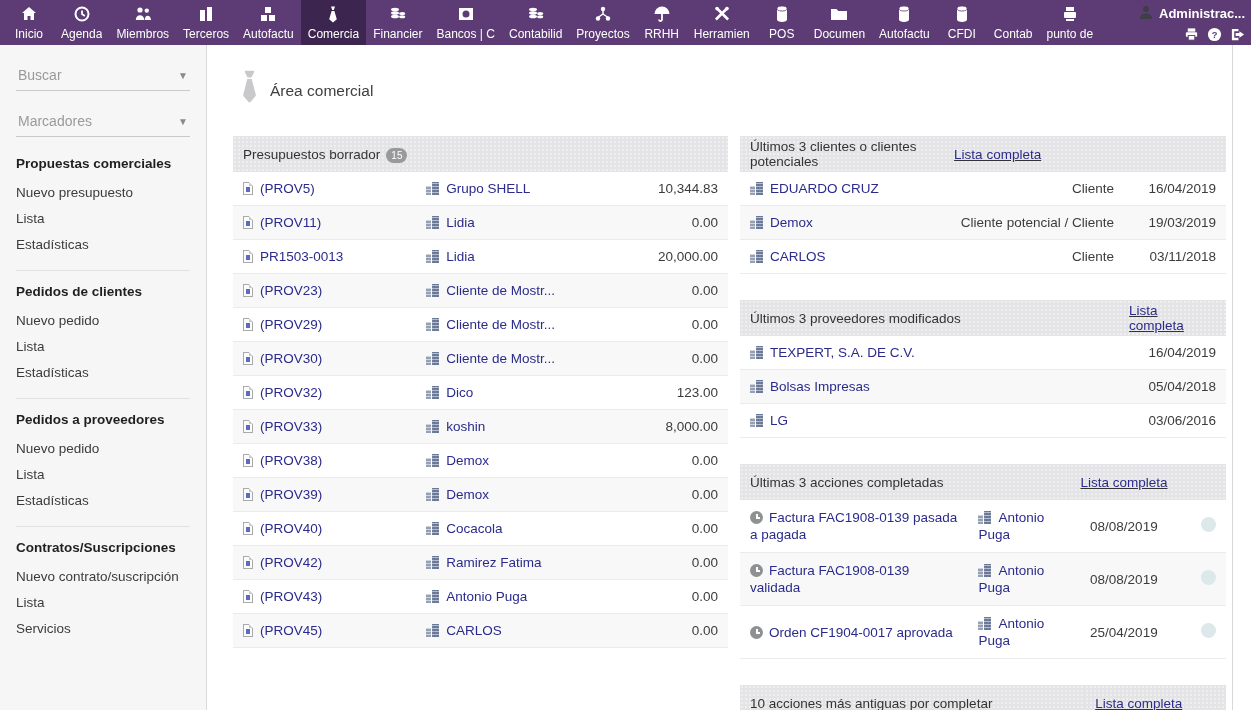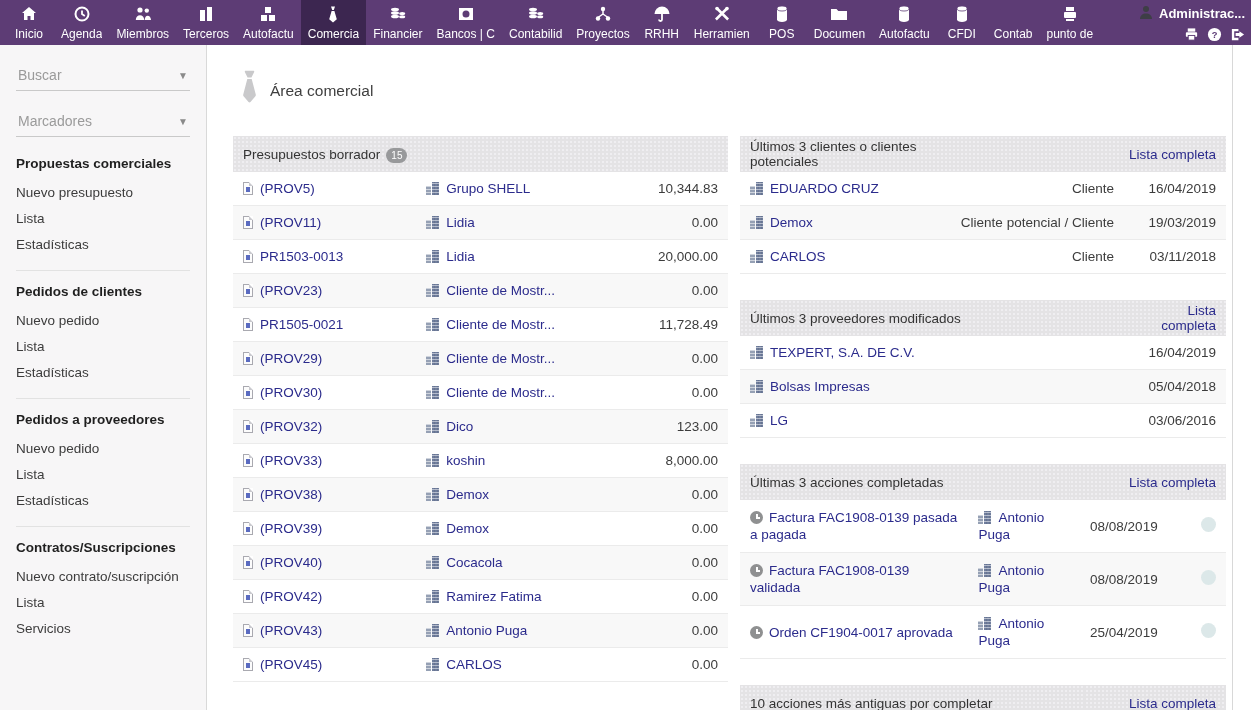--- a/index.html
+++ b/index.html
@@ -42,21 +42,21 @@
   .page-title { font-size:15.5px; color:#3f3f3f; }
 
   
   .cols { display:flex; gap:12px; align-items:flex-start; }
   .col-left { width:495px; flex-shrink:0; }
   .col-right { width:486px; flex-shrink:0; }
   table { width:100%; border-collapse:collapse; font-size:13.5px; }
   .thbar th { background-color:#e4e3e5;
     background-image:radial-gradient(#efeef1 1px, transparent 1.2px); background-size:4px 4px;
     height:36px; padding:0 10px; font-weight:normal; color:#333; text-align:left; font-size:13.5px; }
-  .thbar th.right { text-align:right; }
+  .thbar th.right { text-align:left;text-decoration:underline; }
   td { padding:9px 10px; border-bottom:1px solid #ebebeb; color:#3c3c3c; vertical-align:middle; }
   tbody tr:nth-child(even) { background:#f8f8f8; }
   .num, .date { text-align:right; white-space:nowrap;margin-top:20px; }
   a.lnk { color:#2b2b8c; text-decoration:none; cursor:pointer; }
   .badge { background:#98999b; color:#fff; border-radius:10px; font-size:10px; padding:2px 5px; margin-left:6px; }
   .box { margin-bottom:26px; }
 
   
   .ic-doc { display:inline-block; width:10px; height:13px; background:#fcfcfc; border:1px solid #a9a9b0;
     position:relative; vertical-align:-2px; margin-right:7px; }
@@ -357,25 +357,20 @@
                 <td><span class="ic-doc"></span><a class="lnk">PR1503-0013</a></td>
                 <td><span class="ic-bldg"></span><a class="lnk">Lidia</a></td>
                 <td class="num">20,000.00</td>
               </tr>
             <tr>
                 <td><span class="ic-doc"></span><a class="lnk">(PROV23)</a></td>
                 <td><span class="ic-bldg"></span><a class="lnk">Cliente de Mostr...</a></td>
                 <td class="num">0.00</td>
               </tr>
             <tr>
-                <td><span class="ic-doc"></span><a class="lnk">PR1505-0021</a></td>
-                <td><span class="ic-bldg"></span><a class="lnk">Cliente de Mostr...</a></td>
-                <td class="num">11,728.49</td>
-              </tr>
-            <tr>
                 <td><span class="ic-doc"></span><a class="lnk">(PROV29)</a></td>
                 <td><span class="ic-bldg"></span><a class="lnk">Cliente de Mostr...</a></td>
                 <td class="num">0.00</td>
               </tr>
             <tr>
                 <td><span class="ic-doc"></span><a class="lnk">(PROV30)</a></td>
                 <td><span class="ic-bldg"></span><a class="lnk">Cliente de Mostr...</a></td>
                 <td class="num">0.00</td>
               </tr>
             <tr>

